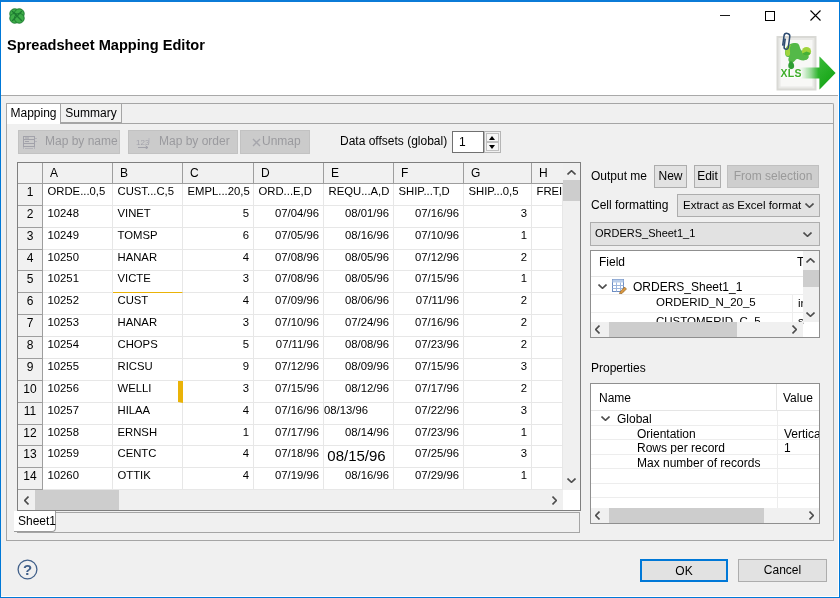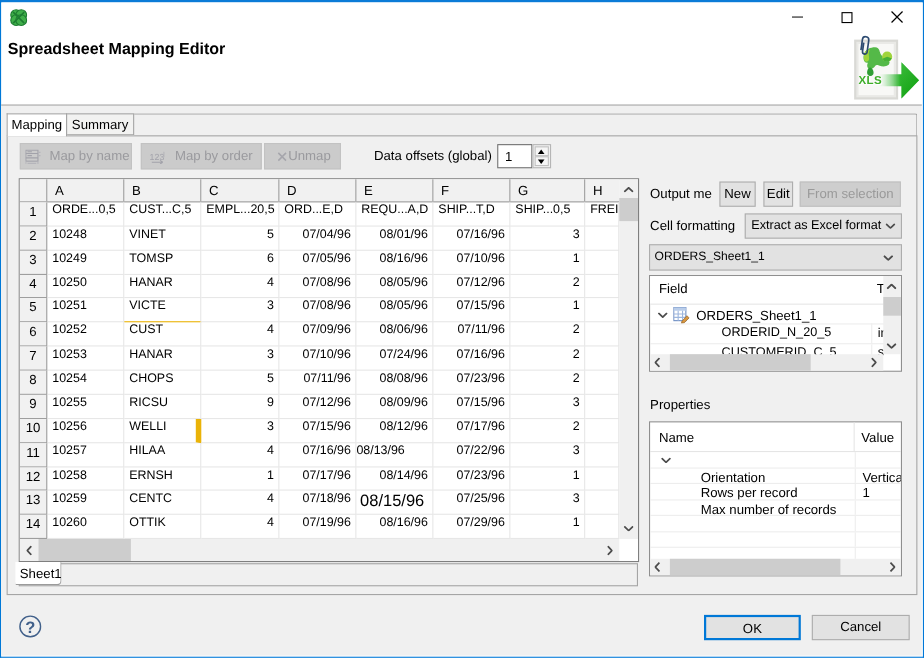--- a/index.html
+++ b/index.html
@@ -328,20 +328,21 @@
 <div class="ab" style="left:591px;top:361px">Properties</div>
 <div class="ab" style="left:590px;top:383px;width:230px;height:141px;border:1px solid #8f8f8f;background:#fff"></div>
 <div class="ab" style="left:591px;top:384px;width:228px;height:27px;border-bottom:1px solid #e5e5e5">
     <div class="cell" style="left:0;width:186px;border-right:1px solid #e5e5e5;padding:7px 0 0 8px">Name</div>
     <div class="cell" style="left:186px;width:42px;padding:7px 0 0 6px">Value</div>
   </div>
 <div class="ab" style="left:591px;top:411px;width:228px;height:14.5px;border-bottom:1px solid #ededed">
     <svg class="ab" style="left:10px;top:5px" width="9" height="5" viewBox="0 0 9 5">
       <path class="chev" d="M0.5 0.5 L4.5 4.3 L8.5 0.5"></path>
     </svg>
+    <div class="cell" style="left:26px;width:160px;padding-top:1px">Global</div>
     <div class="cell" style="left:186px;width:42px;border-left:1px solid #ededed;padding:1px 0 0 6px"></div>
   </div>
 <div class="ab" style="left:591px;top:425.5px;width:228px;height:14.5px;border-bottom:1px solid #ededed">
     <div class="cell" style="left:46px;width:140px;padding-top:1px">Orientation</div>
     <div class="cell" style="left:186px;width:42px;border-left:1px solid #ededed;padding:1px 0 0 6px">Vertical</div>
   </div>
 <div class="ab" style="left:591px;top:440.0px;width:228px;height:14.5px;border-bottom:1px solid #ededed">
     <div class="cell" style="left:46px;width:140px;padding-top:1px">Rows per record</div>
     <div class="cell" style="left:186px;width:42px;border-left:1px solid #ededed;padding:1px 0 0 6px">1</div>
   </div>

